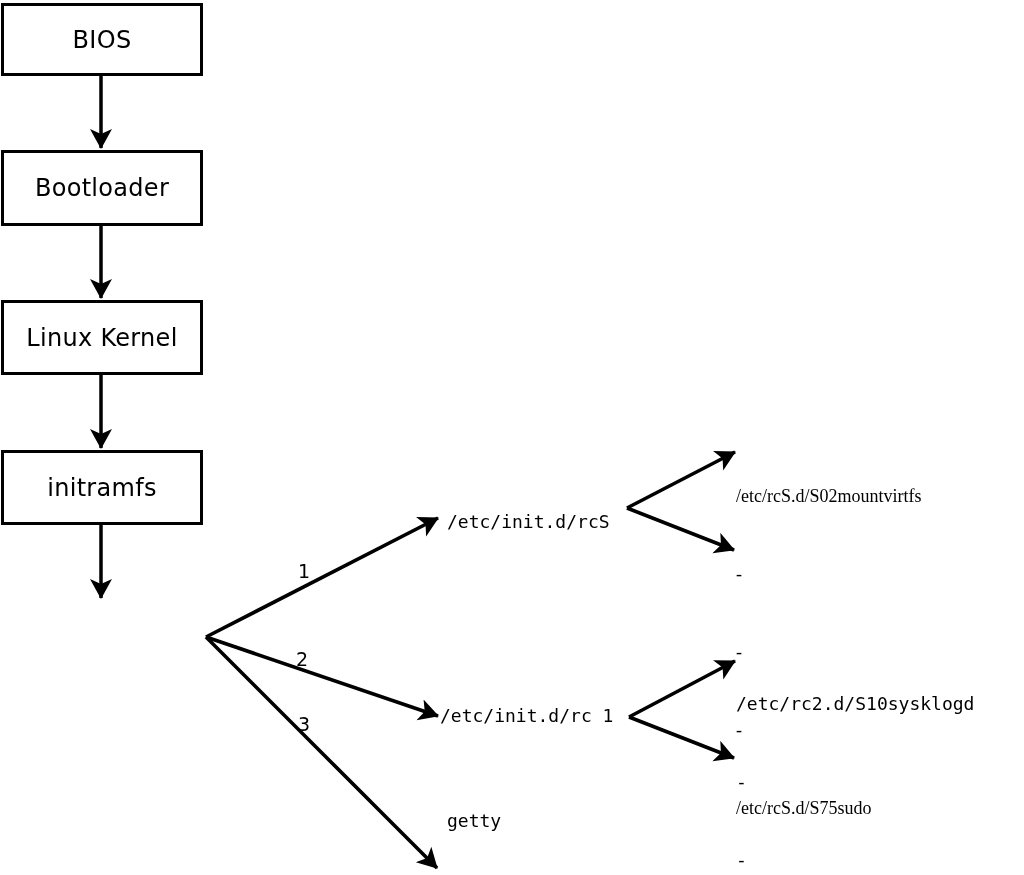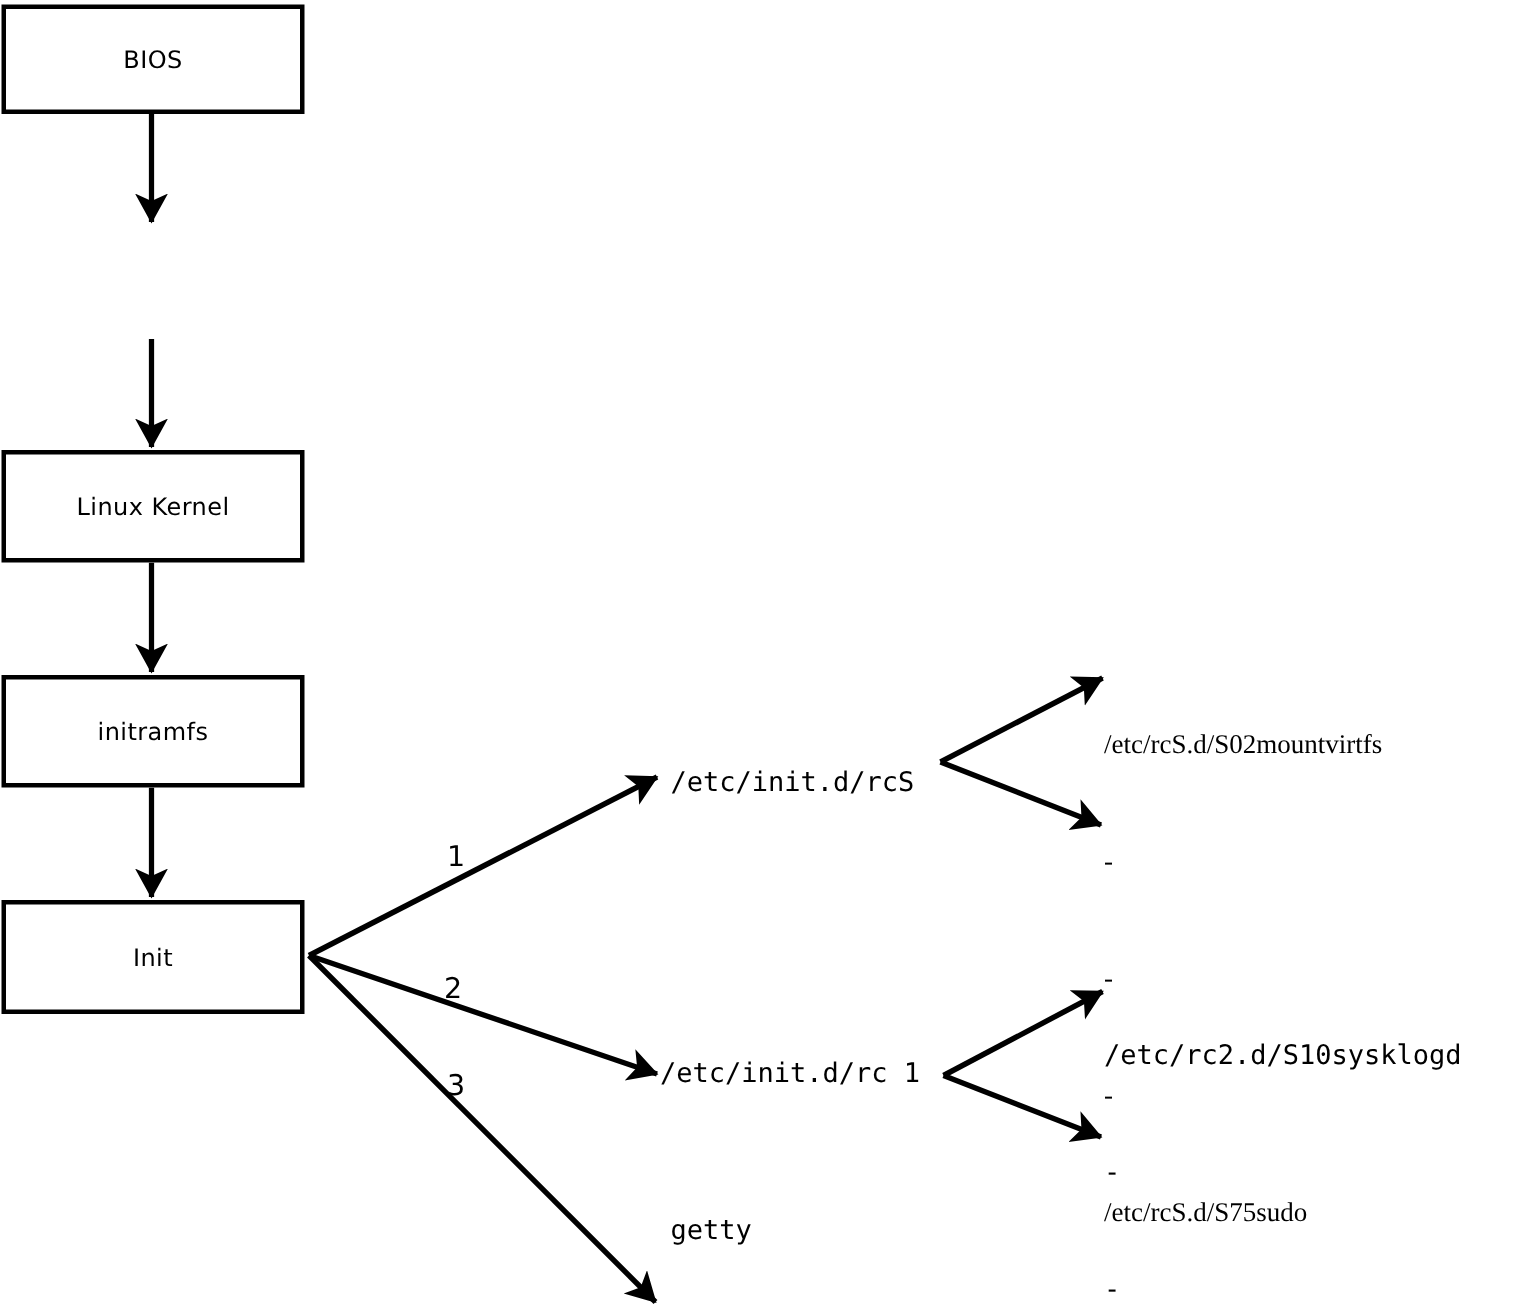--- a/index.html
+++ b/index.html
@@ -26,21 +26,21 @@
   .box {
     position: absolute;
     left: 1px;
     width: 202px;
     box-sizing: border-box;
     border: 3px solid #000000;
     background: #ffffff;
     display: flex;
     align-items: center;
     justify-content: center;
-    font-size: 16px;
+    font-size: 24px;
     letter-spacing: 0.3px;
   }
   .box-bios       { top: 3px;   height: 73px; }
   .box-bootloader { top: 150px; height: 76px; }
   .box-kernel     { top: 300px; height: 75px; }
   .box-initramfs  { top: 450px; height: 75px; }
   .box-init       { top: 600px; height: 76px; }
   .caption {
     position: absolute;
     left: 358px;
@@ -100,23 +100,23 @@
 
     <line x1="627" y1="508" x2="735" y2="452" stroke="#000000" stroke-width="3.6" marker-end="url(#arrowhead)"></line>
     <line x1="627" y1="508" x2="734" y2="550" stroke="#000000" stroke-width="3.6" marker-end="url(#arrowhead)"></line>
 
     <line x1="629" y1="717" x2="735" y2="661" stroke="#000000" stroke-width="3.6" marker-end="url(#arrowhead)"></line>
     <line x1="629" y1="717" x2="734" y2="758" stroke="#000000" stroke-width="3.6" marker-end="url(#arrowhead)"></line>
   </svg>
 
 
   <div class="box box-bios">BIOS</div>
+  <div class="box box-bootloader">Bootloader</div>
   <div class="box box-kernel">Linux Kernel</div>
   <div class="box box-initramfs">initramfs</div>
-  <div class="box box-init">Init</div>
 
   <div class="num num-1">1</div>
   <div class="num num-2">2</div>
   <div class="num num-3">3</div>
 
   <div class="mono script-label script-rcs">/etc/init.d/rcS</div>
   <div class="mono script-label script-rc2">/etc/init.d/rc 1</div>
   <div class="mono script-label script-getty">getty</div>
 
   <div class="mono leaf-list leaf-list-rcs">

